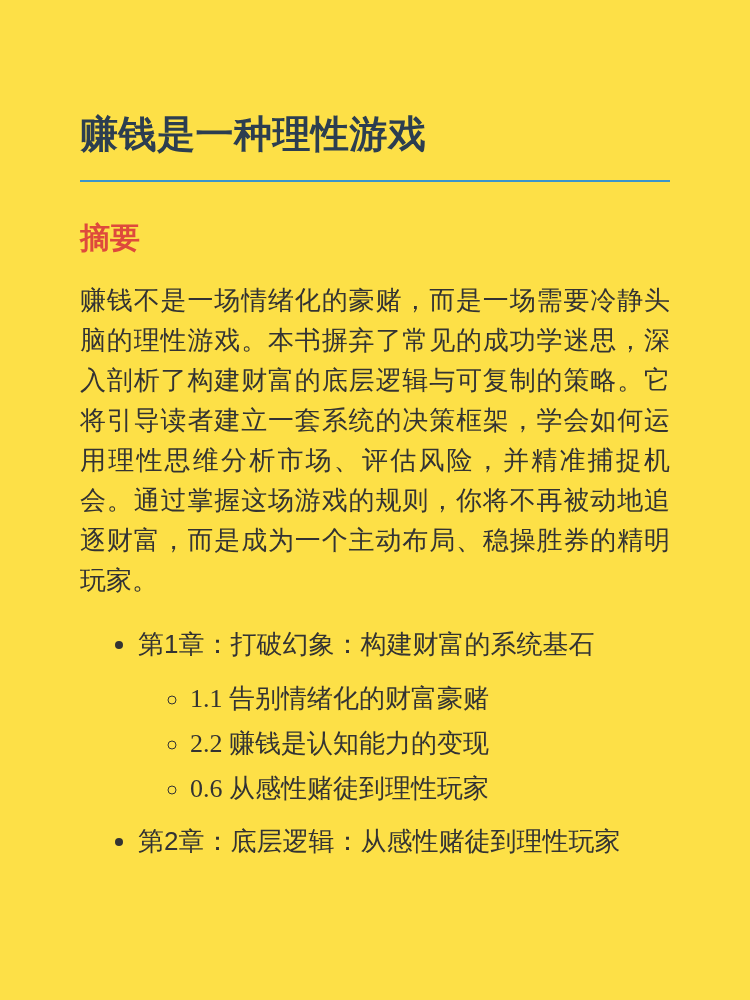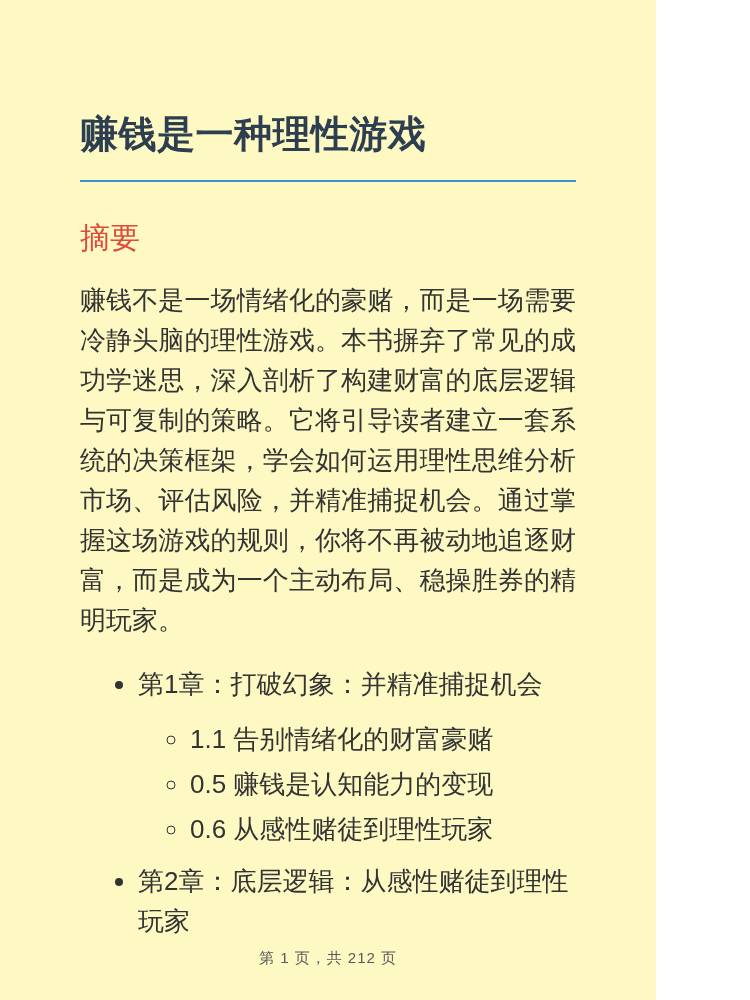--- a/index.html
+++ b/index.html
@@ -9,44 +9,44 @@
   }
   body {
     width: 750px;
     height: 1000px;
     font-family: "Liberation Sans", "DejaVu Sans", sans-serif;
     color: #333333;
     overflow: hidden;
   }
   .page {
     position: relative;
-    width: 656px;
+    width: 750px;
     height: 1000px;
-    background: #fef9c3;
+    background: #fde047;
     box-sizing: border-box;
   }
   .content {
     padding: 0 80px;
   }
   .doc-title {
     margin: 0;
     padding-top: 110px;
     padding-bottom: 22px;
     font-size: 38px;
     line-height: 48px;
     font-weight: bold;
     color: #2c3e50;
     border-bottom: 2px solid #3a95cc;
     letter-spacing: 0.5px;
   }
   .section-heading {
     margin: 0;
     font-size: 30px;
     line-height: 36px;
-    font-weight: normal;
+    font-weight: bold;
     color: #de4a3c;
   }
   .abstract-heading {
     margin-top: 38px;
   }
   .abstract-body {
     margin: 24px 0 0 0;
     font-size: 26px;
     line-height: 40px;
     color: #333333;
@@ -69,20 +69,21 @@
   ul.toc-sublist {
     margin: 15px 0 12px 0;
     padding-left: 52px;
     list-style-type: circle;
   }
   ul.toc-sublist > li {
     font-size: 26px;
     line-height: 40px;
     color: #333333;
     margin-bottom: 5px;
+    font-family: Liberation Serif, serif;
   }
   .page-footer {
     position: absolute;
     left: 0;
     right: 0;
     bottom: 32px;
     text-align: center;
     font-size: 15px;
     color: #595959;
     letter-spacing: 1px;
@@ -96,28 +97,27 @@
 
     <h1 class="doc-title">赚钱是一种理性游戏</h1>
 
     <h2 class="section-heading abstract-heading">摘要</h2>
 
     <p class="abstract-body">赚钱不是一场情绪化的豪赌，而是一场需要冷静头脑的理性游戏。本书摒弃了常见的成功学迷思，深入剖析了构建财富的底层逻辑与可复制的策略。它将引导读者建立一套系统的决策框架，学会如何运用理性思维分析市场、评估风险，并精准捕捉机会。通过掌握这场游戏的规则，你将不再被动地追逐财富，而是成为一个主动布局、稳操胜券的精明玩家。</p>
 
 
     <ul class="toc-list">
       <li>
-        <span>第1章：打破幻象：并精准捕捉机会</span>
+        <span>第1章：打破幻象：构建财富的系统基石</span>
         <ul class="toc-sublist">
           <li>1.1 告别情绪化的财富豪赌</li>
-          <li>0.5 赚钱是认知能力的变现</li>
+          <li>2.2 赚钱是认知能力的变现</li>
           <li>0.6 从感性赌徒到理性玩家</li>
         </ul>
       </li>
       <li>
         <span>第2章：底层逻辑：从感性赌徒到理性玩家</span>
       </li>
     </ul>
 
   </div>
 
-  <div class="page-footer">第 1 页，共 212 页</div>
 </div>
 
 </body></html>

